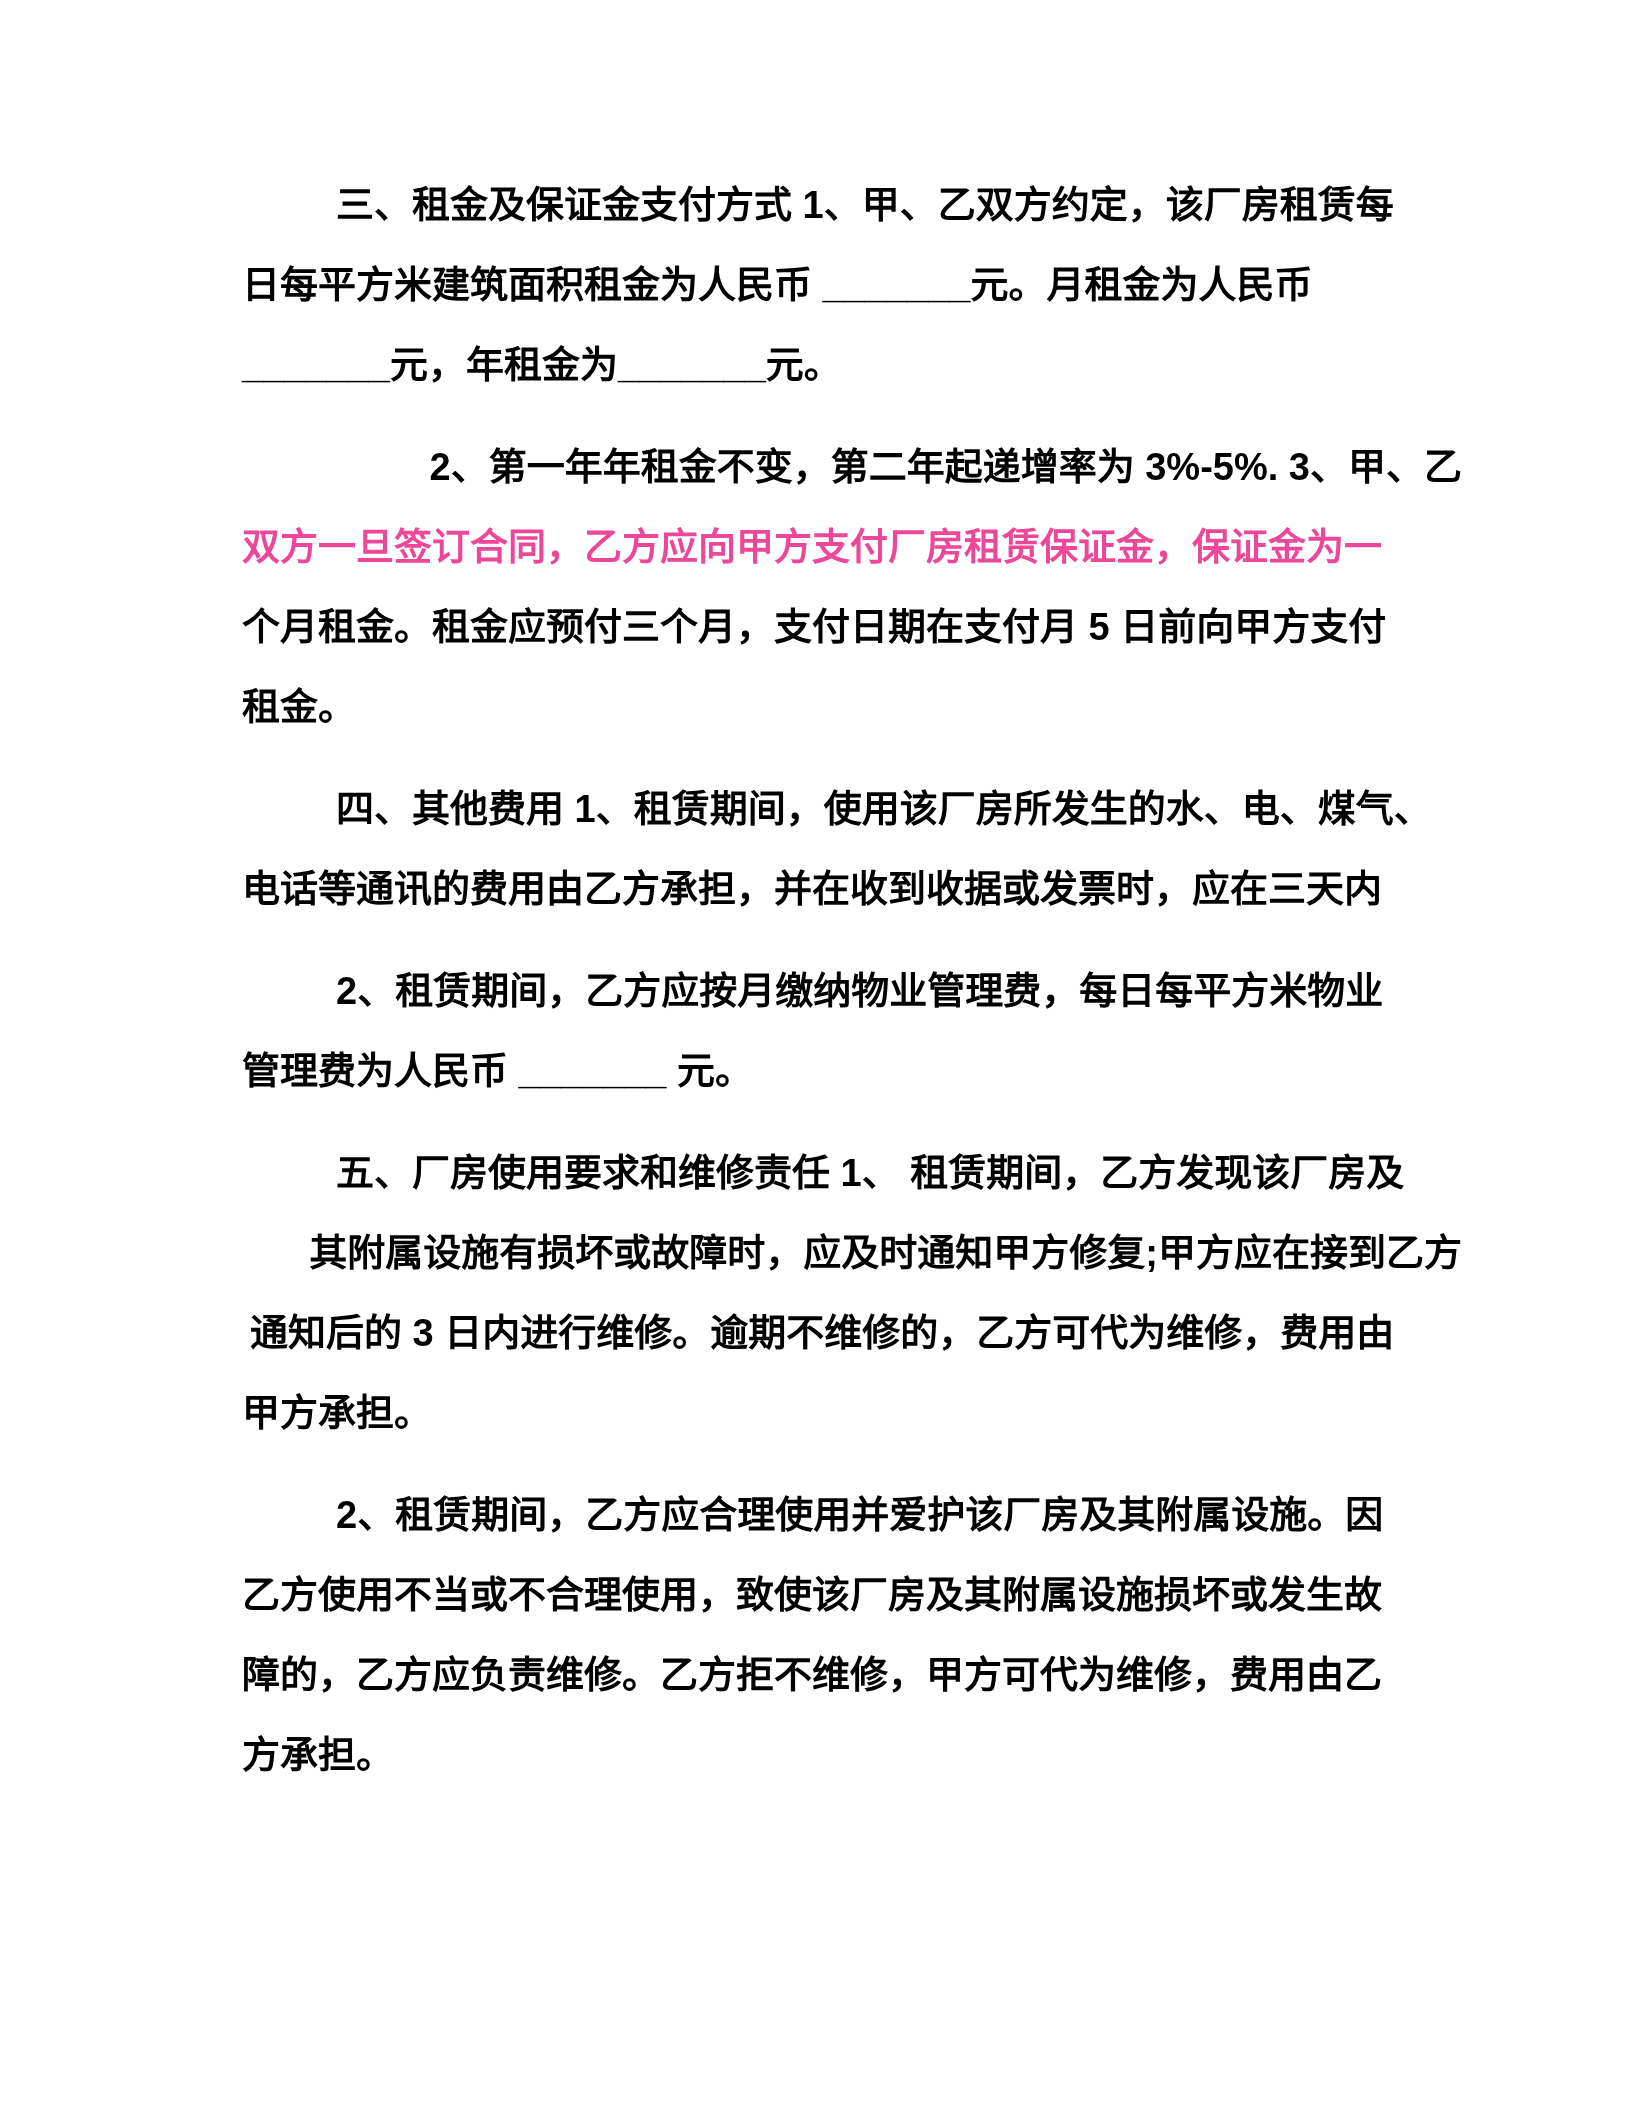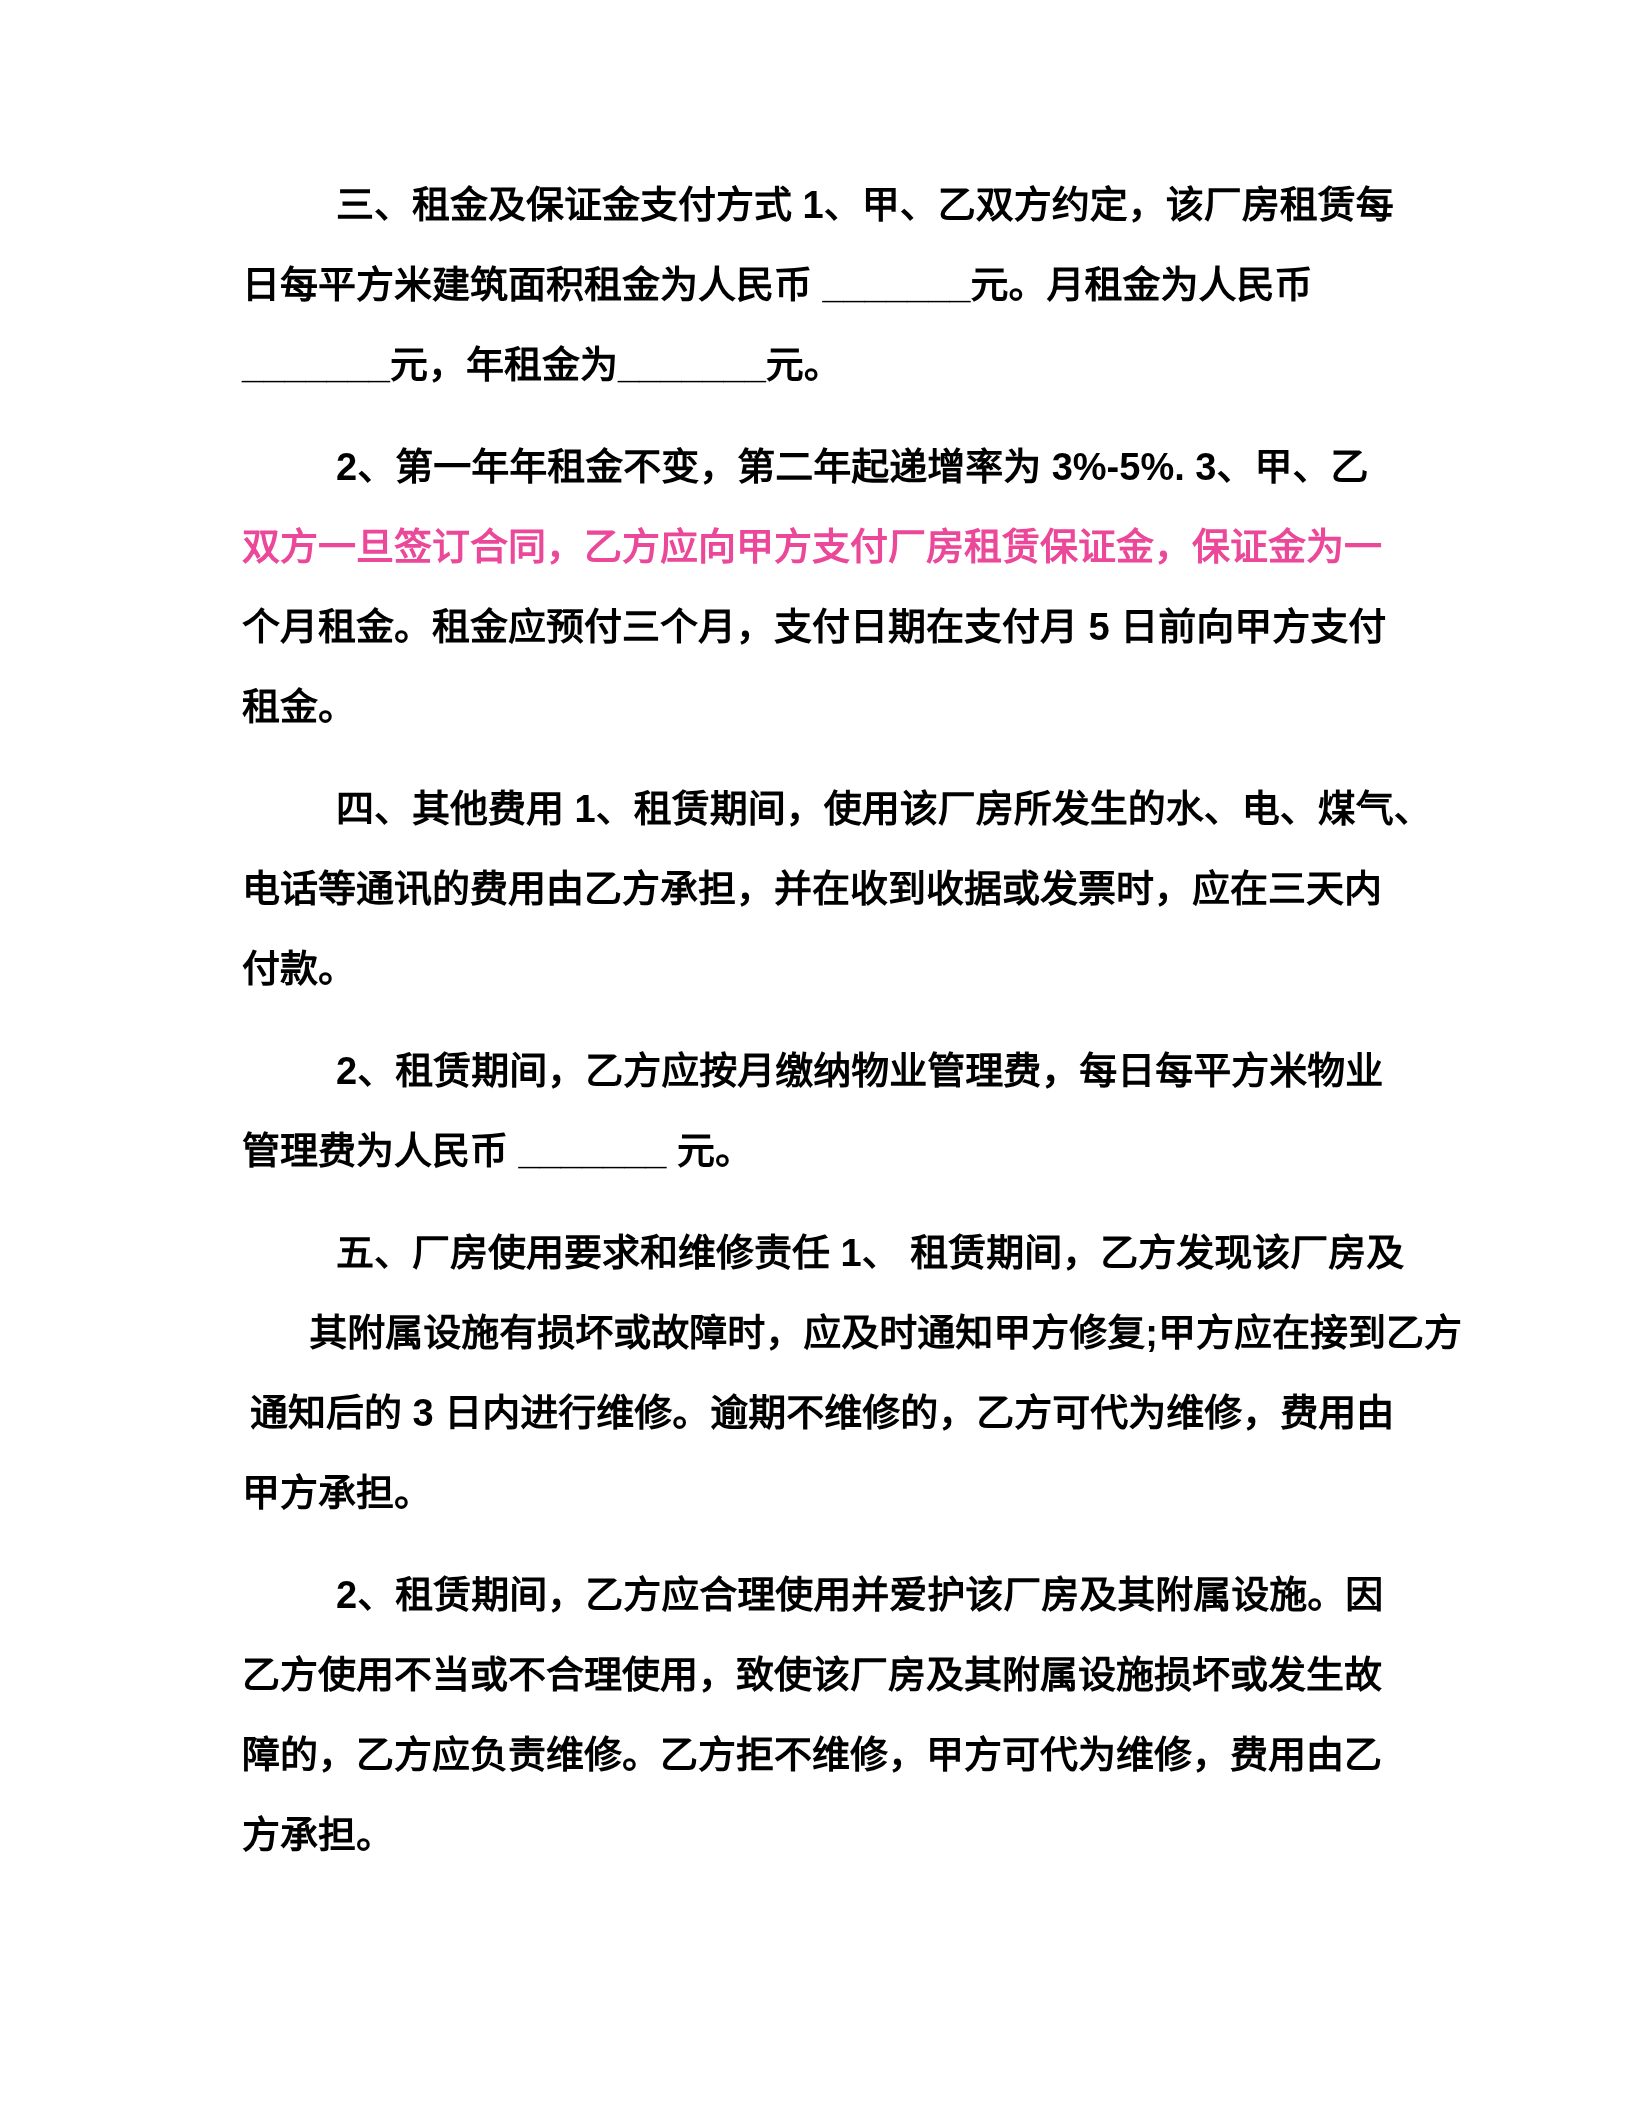--- a/index.html
+++ b/index.html
@@ -41,29 +41,28 @@
 <body>
 
 <div class="page" style="background: rgb(255, 255, 255);">
   <div class="doc" id="doc">
       <div class="para">
         <div class="line first" style="color: rgb(0, 0, 0);">三、租金及保证金支付方式 1、甲、乙双方约定，该厂房租赁每</div>
         <div class="line" style="color: rgb(0, 0, 0);">日每平方米建筑面积租金为人民币 _______元。月租金为人民币</div>
         <div class="line" style="color: rgb(0, 0, 0);">_______元，年租金为_______元。</div>
       </div>
       <div class="para">
-        <div class="line first" style="color: rgb(0, 0, 0);">2、第一年年租金不变，第二年起递增率为 3%-5%. 3、甲、乙</div>
+        <div class="line first" style="color: rgb(0, 0, 0); text-align: right;">2、第一年年租金不变，第二年起递增率为 3%-5%. 3、甲、乙</div>
         <div class="line" style="color: #ec4899;">双方一旦签订合同，乙方应向甲方支付厂房租赁保证金，保证金为一</div>
         <div class="line" style="color: rgb(0, 0, 0);">个月租金。租金应预付三个月，支付日期在支付月 5 日前向甲方支付</div>
         <div class="line" style="color: rgb(0, 0, 0);">租金。</div>
       </div>
       <div class="para">
         <div class="line first" style="color: rgb(0, 0, 0);">四、其他费用 1、租赁期间，使用该厂房所发生的水、电、煤气、</div>
         <div class="line" style="color: rgb(0, 0, 0);">电话等通讯的费用由乙方承担，并在收到收据或发票时，应在三天内</div>
-        <div class="line" style="color: rgb(0, 0, 0);">付款。</div>
       </div>
       <div class="para">
         <div class="line first" style="color: rgb(0, 0, 0);">2、租赁期间，乙方应按月缴纳物业管理费，每日每平方米物业</div>
         <div class="line" style="color: rgb(0, 0, 0);">管理费为人民币 _______ 元。</div>
       </div>
       <div class="para">
         <div class="line first" style="color: rgb(0, 0, 0);">五、厂房使用要求和维修责任 1、 租赁期间，乙方发现该厂房及</div>
         <div class="line" style="color: rgb(0, 0, 0); text-align: right;">其附属设施有损坏或故障时，应及时通知甲方修复;甲方应在接到乙方</div>
         <div class="line" style="color: rgb(0, 0, 0); margin-left: 8px;">通知后的 3 日内进行维修。逾期不维修的，乙方可代为维修，费用由</div>
         <div class="line" style="color: rgb(0, 0, 0);">甲方承担。</div>

